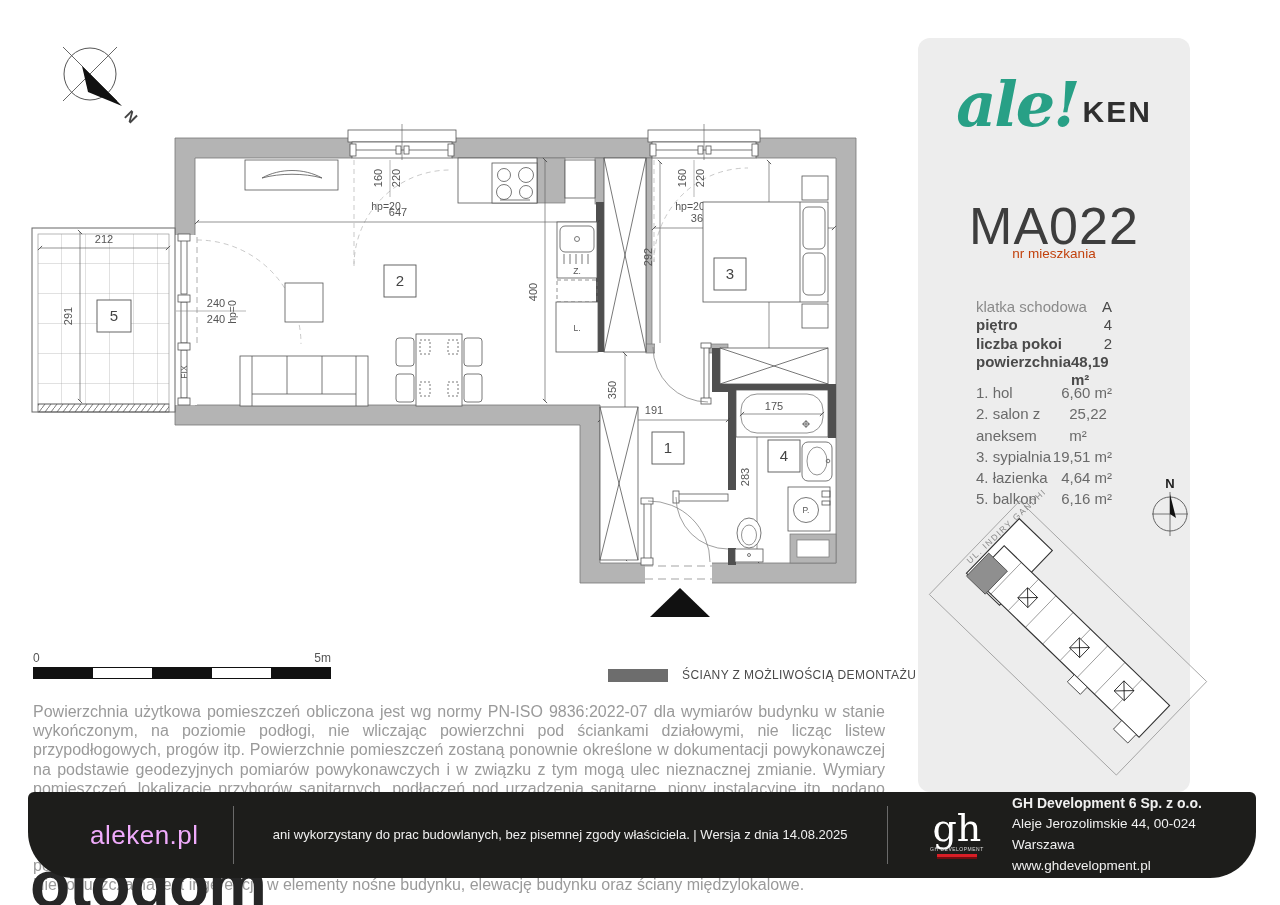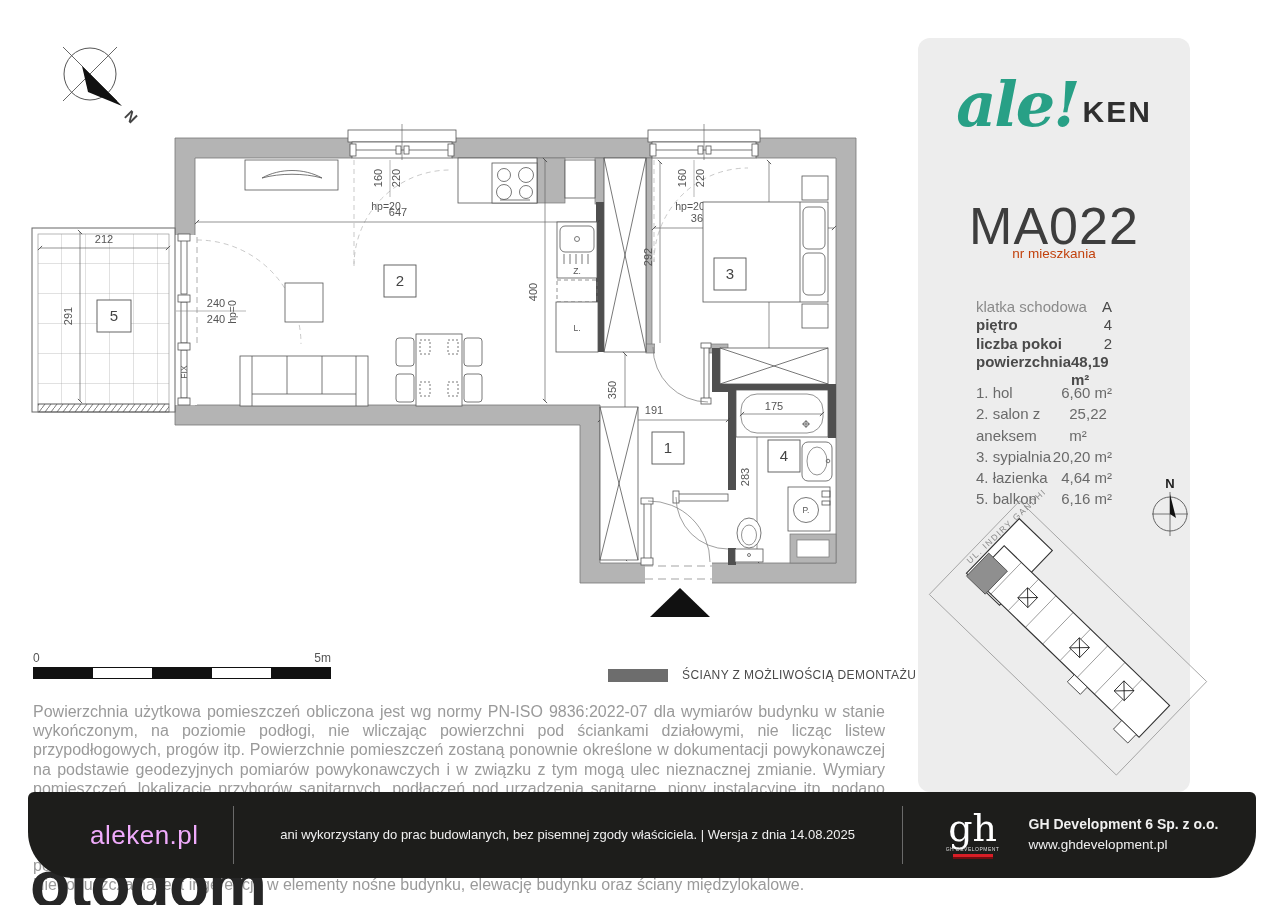--- a/index.html
+++ b/index.html
@@ -385,21 +385,21 @@
     <div class="row">
       <span>1. hol</span>
         <span>6,60 m²</span>
     </div>
     <div class="row">
       <span>2. salon z aneksem</span>
         <span>25,22 m²</span>
     </div>
     <div class="row">
       <span>3. sypialnia</span>
-        <span>20,20 m²</span>
+        <span>19,51 m²</span>
     </div>
     <div class="row">
       <span>4. łazienka</span>
         <span>4,64 m²</span>
     </div>
     <div class="row">
       <span>5. balkon</span>
         <span>6,16 m²</span>
     </div>
   </div>
@@ -452,15 +452,16 @@
     <div>ani wykorzystany do prac budowlanych, bez pisemnej zgody właściciela. | Wersja z dnia 14.08.2025</div>
   </div>
   <div class="vdiv"></div>
   <div class="ghlogo">
     <div class="script">gh</div>
     <div class="cap">GH DEVELOPMENT</div>
     <div class="bar"></div>
   </div>
   <div class="company">
     <div class="name">GH Development 6 Sp. z o.o.</div>
+    <div actable="false">Aleje Jerozolimskie 44, 00-024 Warszawa</div>
     <div>www.ghdevelopment.pl</div>
   </div>
 </div>
 
 </body></html>

